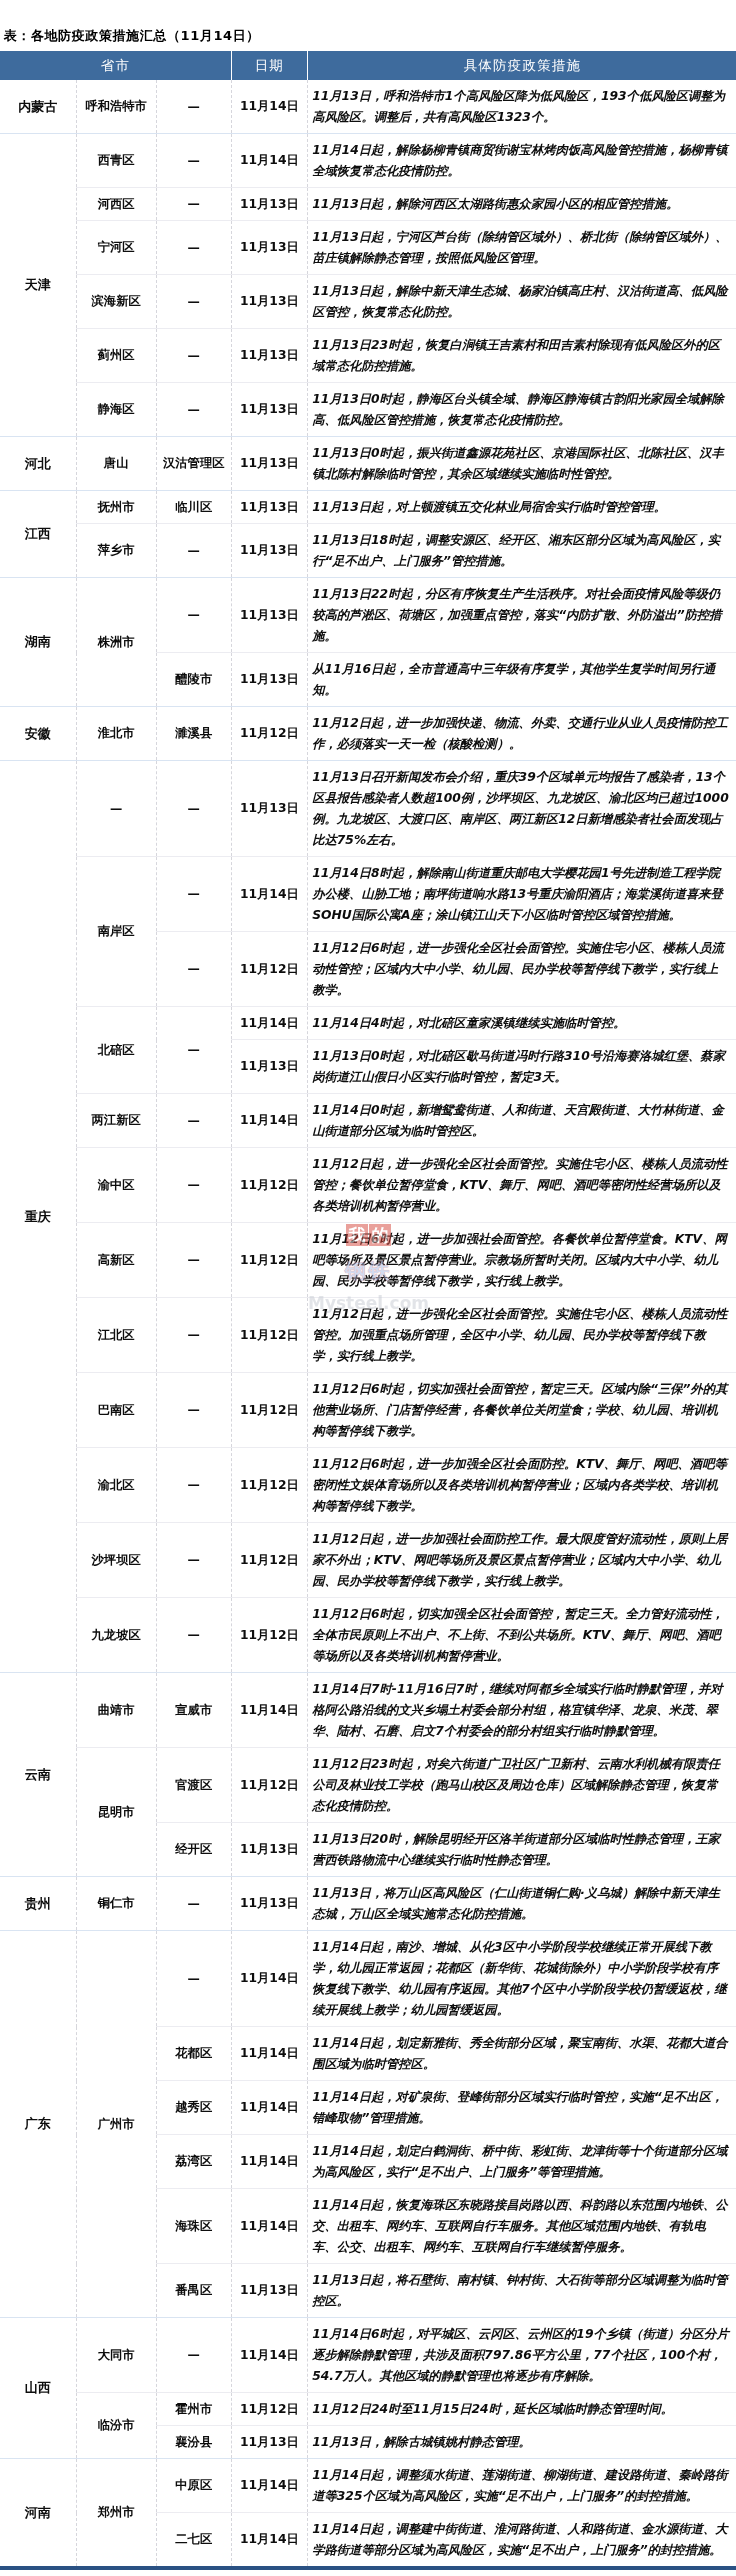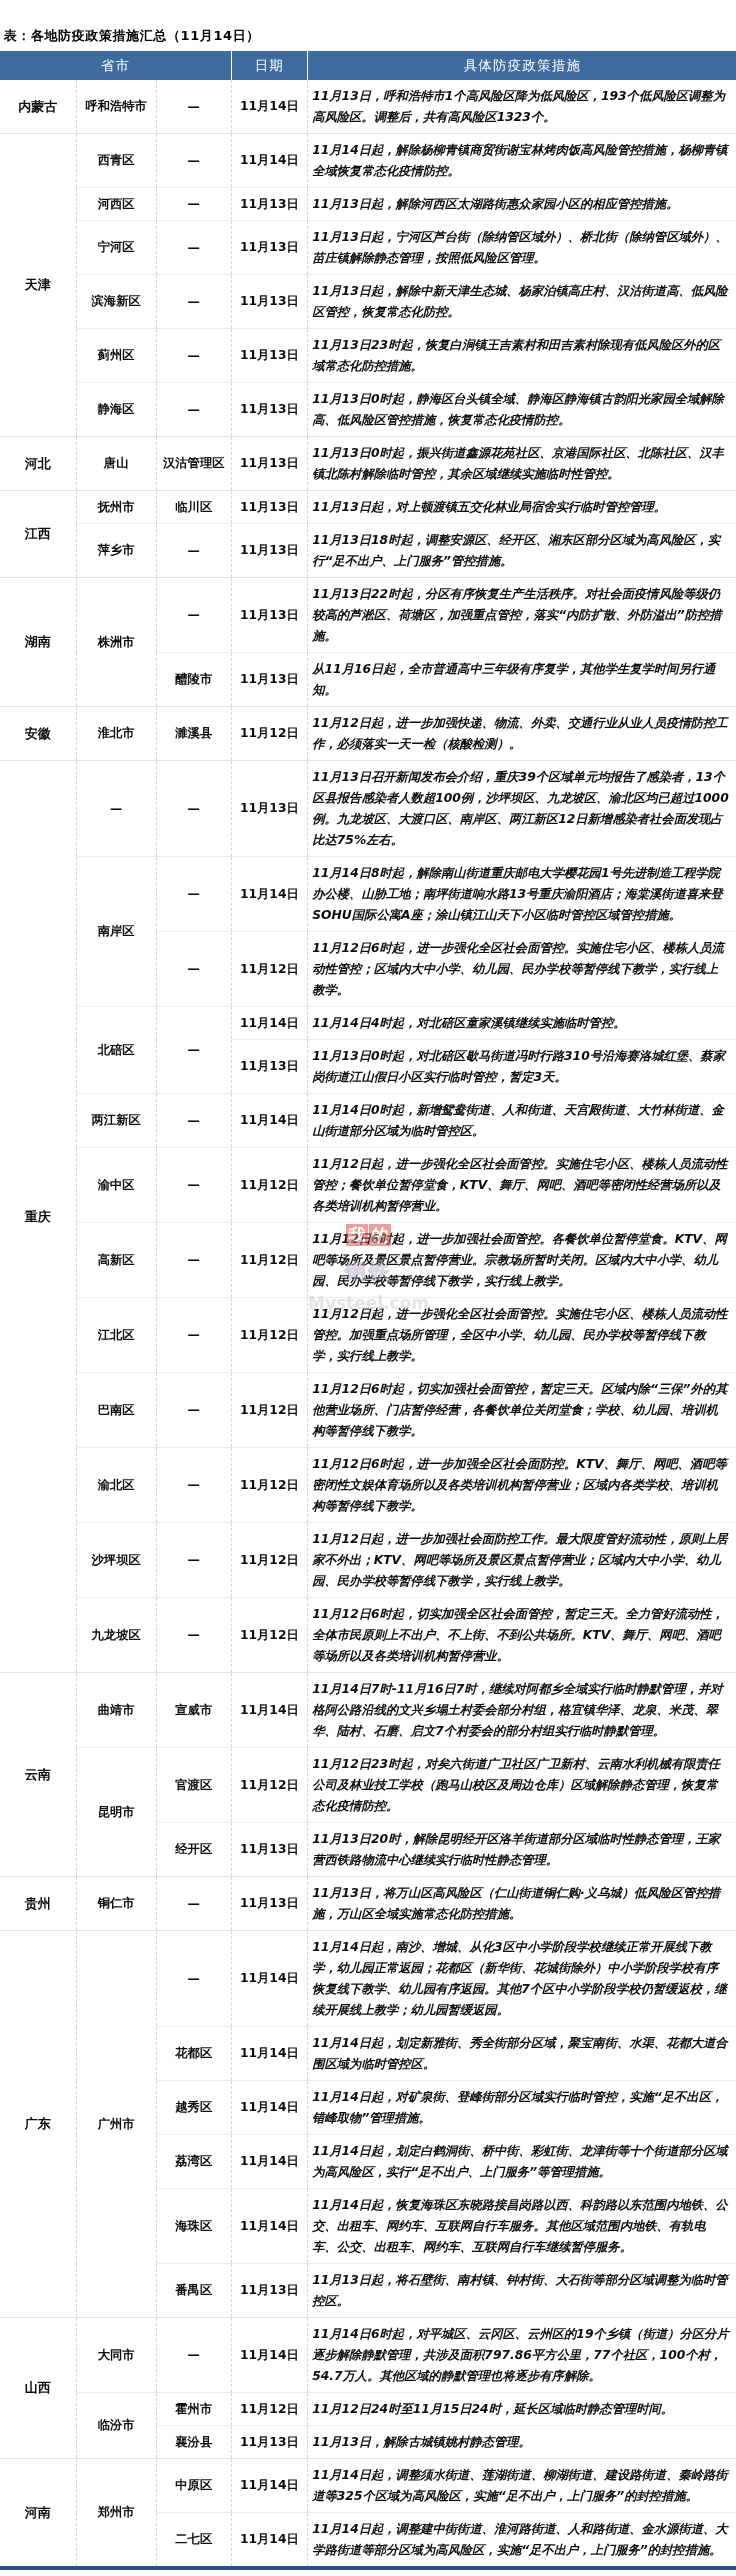--- a/index.html
+++ b/index.html
@@ -290,21 +290,21 @@
       <tr>
         <td class="dist">经开区</td>
         <td class="date">11月13日</td>
         <td class="measure">11月13日20时，解除昆明经开区洛羊街道部分区域临时性静态管理，王家营西铁路物流中心继续实行临时性静态管理。</td>
       </tr>
       <tr class="gs">
         <td class="prov">贵州</td>
         <td class="city">铜仁市</td>
         <td class="dist">—</td>
         <td class="date">11月13日</td>
-        <td class="measure">11月13日，将万山区高风险区（仁山街道铜仁购·义乌城）低风险区管控措施，万山区全域实施常态化防控措施。</td>
+        <td class="measure">11月13日，将万山区高风险区（仁山街道铜仁购·义乌城）解除中新天津生态城，万山区全域实施常态化防控措施。</td>
       </tr>
       <tr class="gs">
         <td class="prov" rowspan="6">广东</td>
         <td class="city" rowspan="6">广州市</td>
         <td class="dist">—</td>
         <td class="date">11月14日</td>
         <td class="measure">11月14日起，南沙、增城、从化3区中小学阶段学校继续正常开展线下教学，幼儿园正常返园；花都区（新华街、花城街除外）中小学阶段学校有序恢复线下教学、幼儿园有序返园。其他7个区中小学阶段学校仍暂缓返校，继续开展线上教学；幼儿园暂缓返园。</td>
       </tr>
       <tr>
         <td class="dist">花都区</td>

